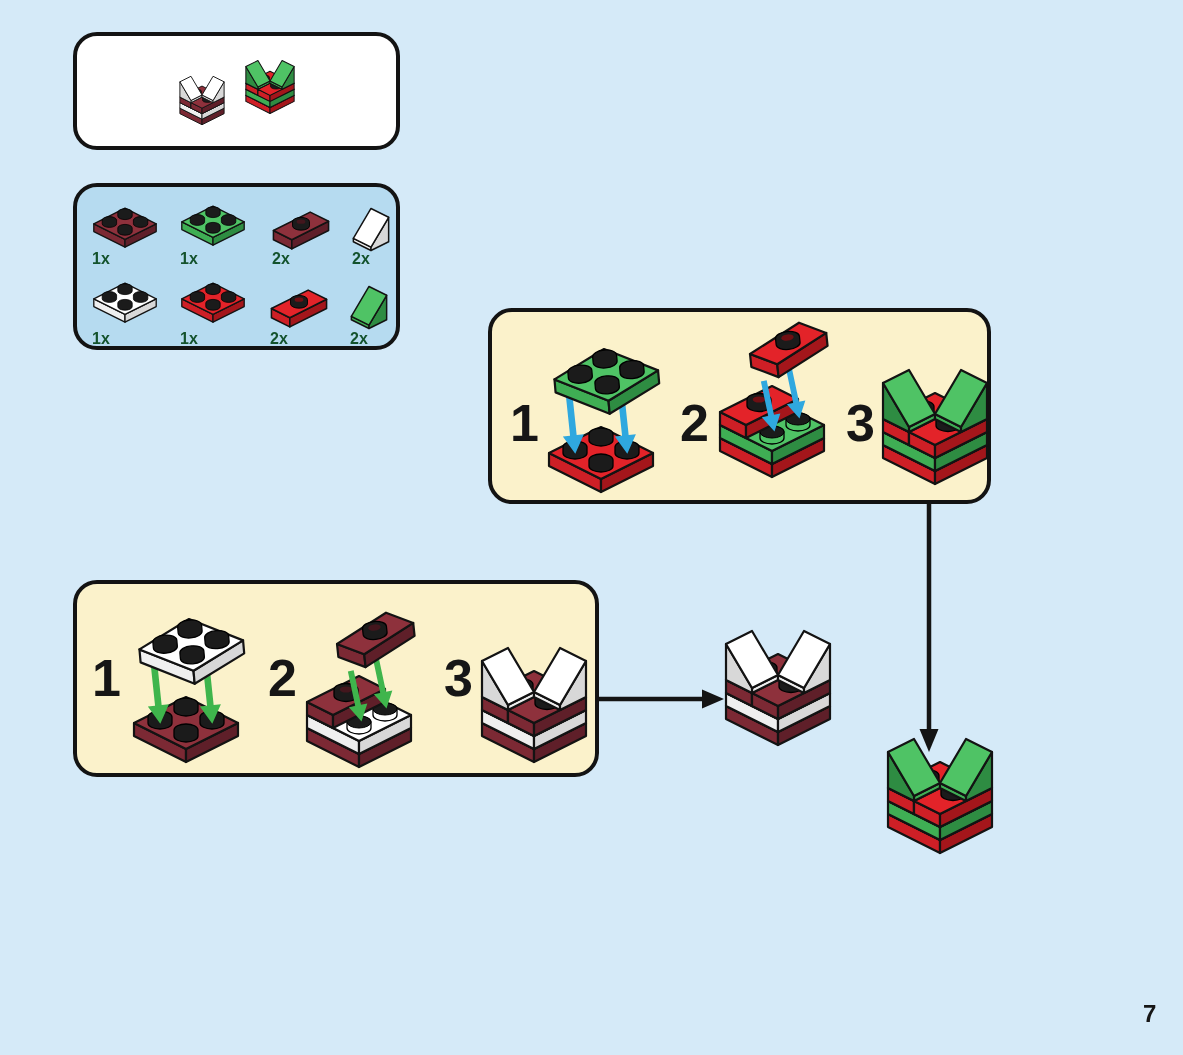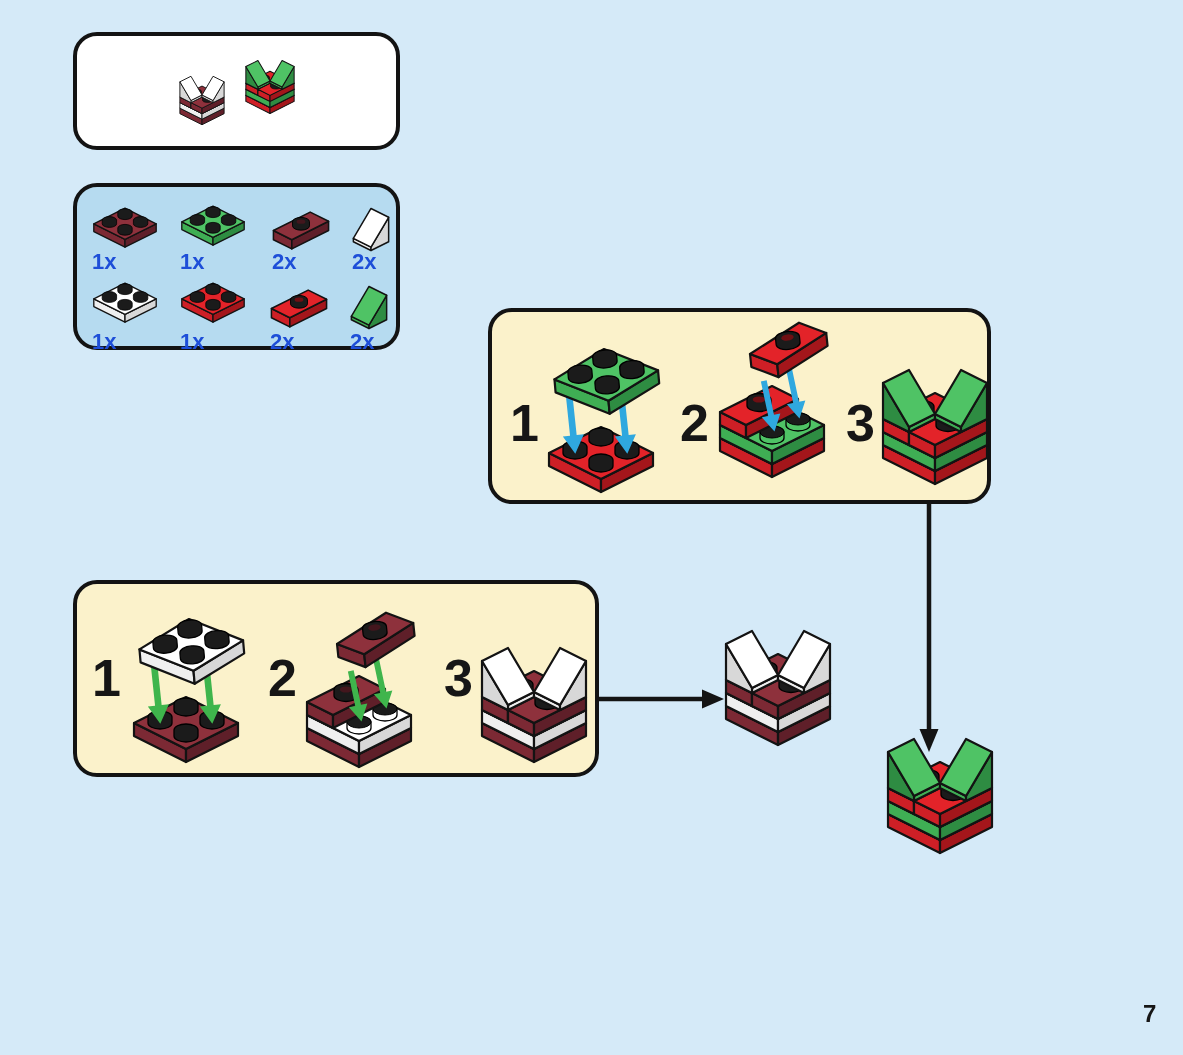--- a/index.html
+++ b/index.html
@@ -4,21 +4,21 @@
 <style>
   html,body{margin:0;padding:0;}
   body{background:var(--page-bg,#D5EAF8);font-family:"Liberation Sans",sans-serif;}
   .stage{position:relative;width:1183px;height:1055px;background:var(--page-bg,#D5EAF8);overflow:hidden;}
   .panel{position:absolute;box-sizing:border-box;border:4.5px solid var(--outline,#131313);border-radius:24px;}
   .panel-white{background:var(--panel-white,#fff);}
   .panel-blue{background:var(--panel-blue,#B6DBF0);}
   .panel-cream{background:var(--panel-cream,#FBF2CB);}
   .art{position:absolute;overflow:visible;}
   .num{position:absolute;font-size:52px;font-weight:700;color:#161616;line-height:1;letter-spacing:-2px;}
-  .count{position:absolute;font-size:22px;font-weight:700;color:#1d4ed8;line-height:1;}
+  .count{position:absolute;font-size:16px;font-weight:700;color:#14532d;line-height:1;}
   .pagenum{position:absolute;font-size:24px;font-weight:700;color:#161616;line-height:1;}
   .defs{position:absolute;width:0;height:0;overflow:hidden;}
 
   
   .col-maroon{--p-top:var(--maroon-top);--p-l:var(--maroon-left);--p-r:var(--maroon-right);--p-inner:var(--maroon-inner);}
   .col-green {--p-top:var(--green-top); --p-l:var(--green-left); --p-r:var(--green-right);}
   .col-white {--p-top:var(--white-top); --p-l:var(--white-left); --p-r:var(--white-right);}
   .col-red   {--p-top:var(--red-top);   --p-l:var(--red-left);   --p-r:var(--red-right);  --p-inner:var(--red-inner);}
 
   

